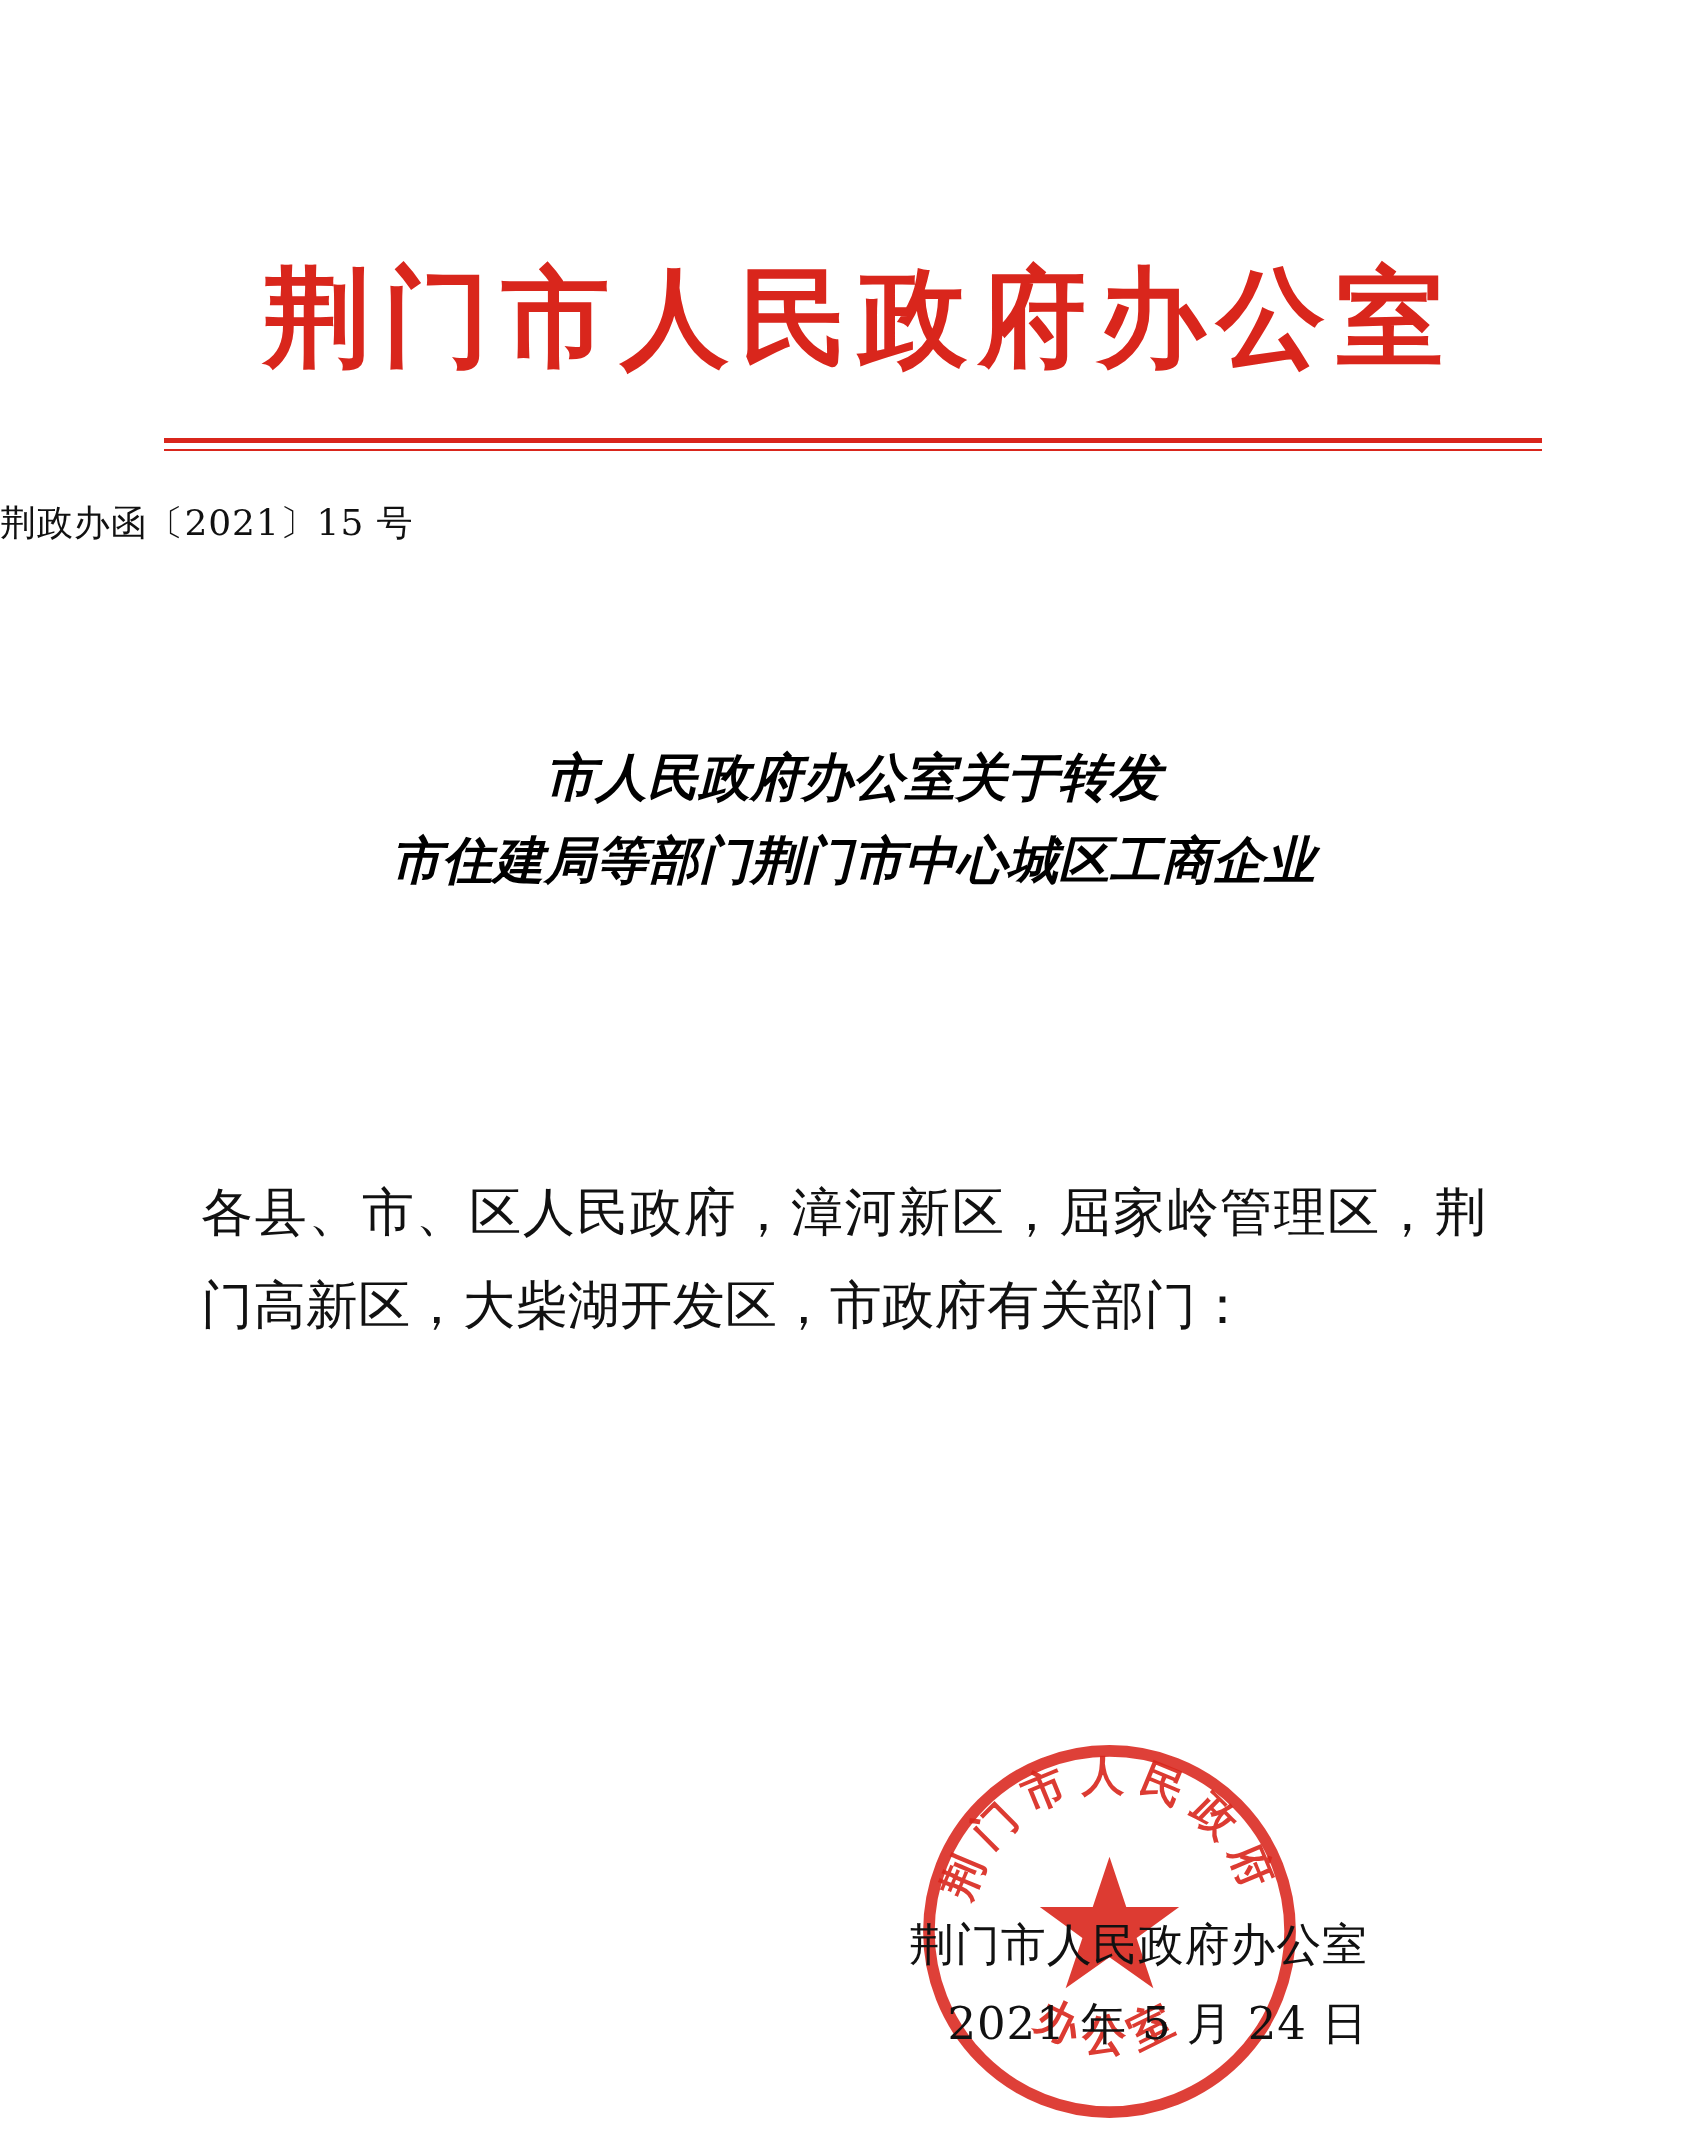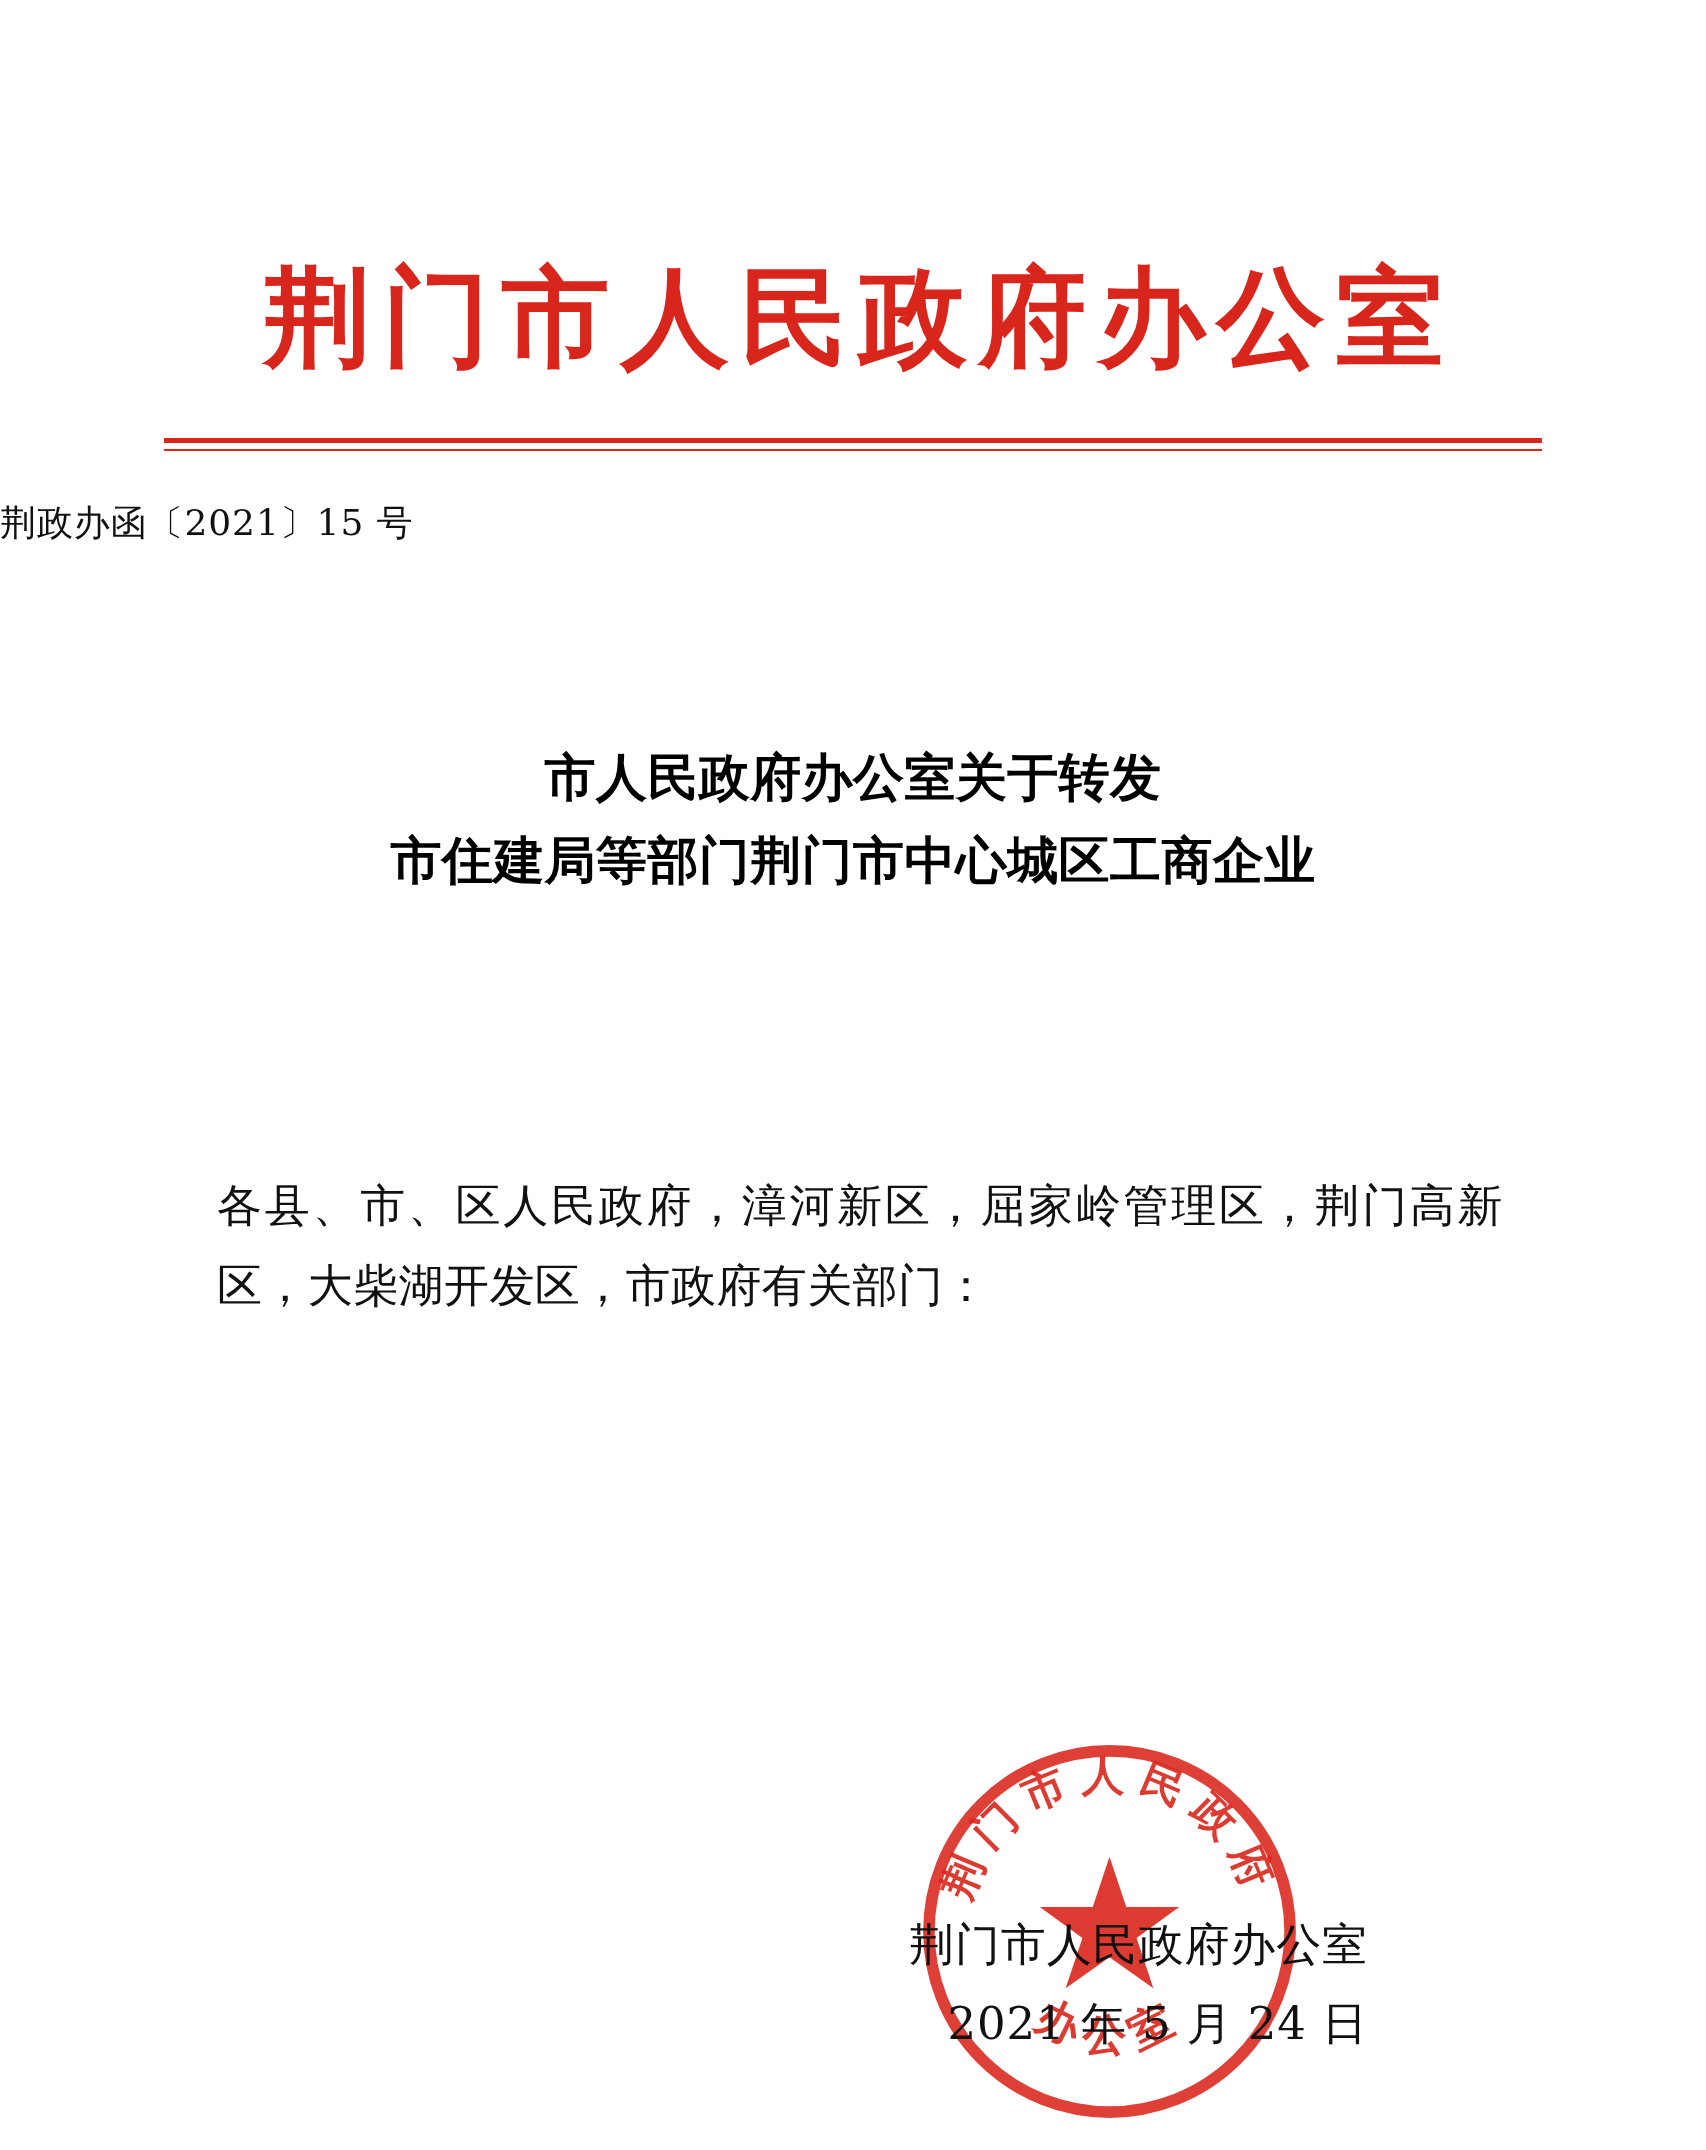--- a/index.html
+++ b/index.html
@@ -77,30 +77,30 @@
     left: 164px;
     width: 1378px;
     text-align: center;
     font-family: "DejaVu Serif", "Liberation Serif", serif;
     font-weight: bold;
     font-size: 51px;
     line-height: 1.62;
     color: #000000;
     letter-spacing: 0.4px;
   }
-  .doc-title .tline { display: block; white-space: nowrap; }
+  .doc-title .tline { display: block; white-space: nowrap; font-style: italic; }
 
   
   .body-text {
     position: absolute;
     top: 1166px;
-    left: 217px;
+    left: 201px;
     width: 1286px;
     font-family: "DejaVu Serif", "Liberation Serif", serif;
-    font-size: 45px;
+    font-size: 52px;
     line-height: 1.78;
     color: #111111;
     letter-spacing: 0.4px;
     text-align: justify;
   }
   .body-text p {
     margin: 0 0 2.6px 0;
   }
   .body-text p.indent {
     text-indent: 90px;

